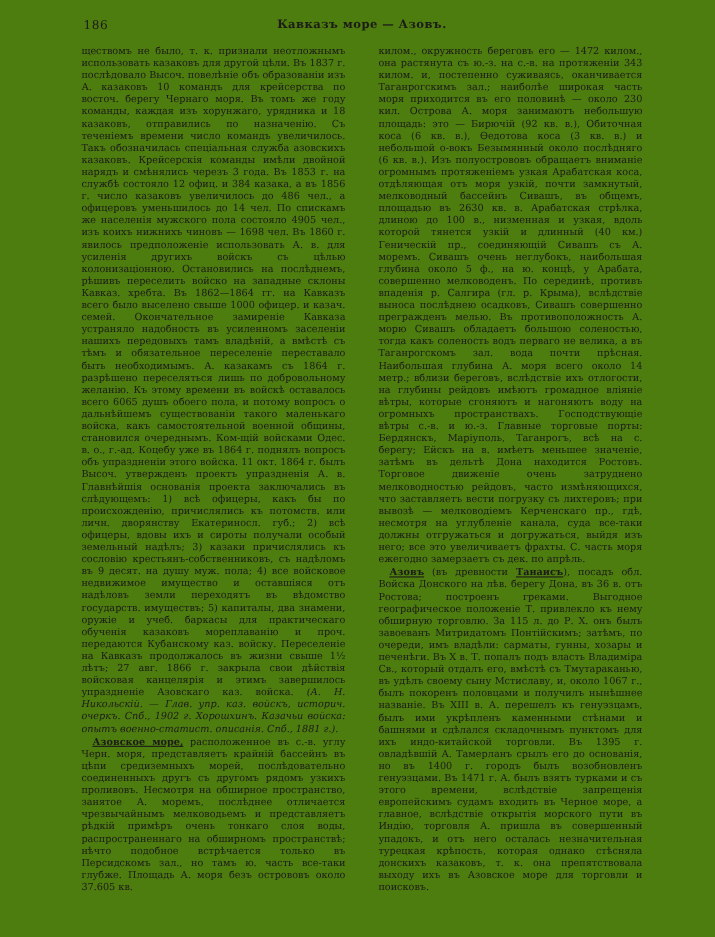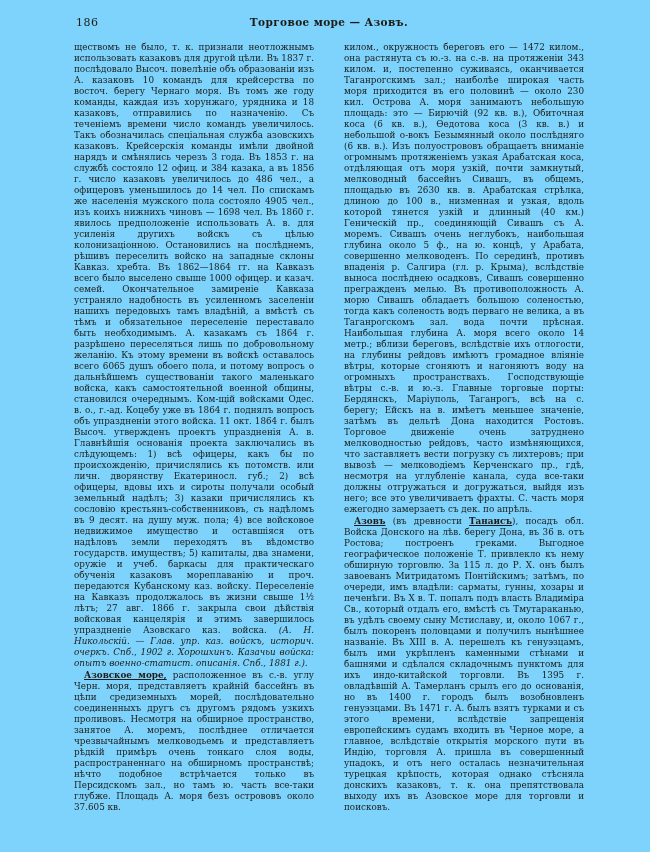--- a/index.html
+++ b/index.html
@@ -6,21 +6,21 @@
     margin: 0;
     padding: 0;
     background: #edece7;
     font-family: "DejaVu Serif", "Liberation Serif", serif;
   }
   .page {
     position: relative;
     width: 650px;
     height: 852px;
     box-sizing: border-box;
-    background: #7dd3fc;
+    background: #4d7c0f;
     color: #1c1b18;
     padding: 16px 66px 10px 74px;
     overflow: hidden;
   }
   .page-header {
     position: relative;
     height: 18px;
     margin-bottom: 8px;
   }
   .page-number {
@@ -64,21 +64,21 @@
     font-style: italic;
   }
 </style>
 </head>
 <body>
 
 <div class="page">
 
   <div class="page-header">
     <span class="page-number">186</span>
-    <span class="running-head">Торговое море — Азовъ.</span>
+    <span class="running-head">Кавказъ море — Азовъ.</span>
   </div>
 
   <div class="columns">
 
     <div class="column">
       <p class="continuation"><span>ществомъ не было, т. к. признали неотложнымъ использовать казаковъ для другой цѣли. Въ 1837 г. послѣдовало Высоч. повелѣніе объ образованіи изъ А. казаковъ 10 командъ для крейсерства по восточ. берегу Чернаго моря. Въ томъ же году команды, каждая изъ хорунжаго, урядника и 18 казаковъ, отправились по назначенію. Съ теченіемъ времени число командъ увеличилось. Такъ обозначилась спеціальная служба азовскихъ казаковъ. Крейсерскія команды имѣли двойной нарядъ и смѣнялись черезъ 3 года. Въ 1853 г. на службѣ состояло 12 офиц. и 384 казака, а въ 1856 г. число казаковъ увеличилось до 486 чел., а офицеровъ уменьшилось до 14 чел. По спискамъ же населенія мужского пола состояло 4905 чел., изъ коихъ нижнихъ чиновъ — 1698 чел. Въ 1860 г. явилось предположеніе использовать А. в. для усиленія другихъ войскъ съ цѣлью колонизаціонною. Остановились на послѣднемъ, рѣшивъ переселить войско на западные склоны Кавказ. хребта. Въ 1862—1864 гг. на Кавказъ всего было выселено свыше 1000 офицер. и казач. семей. Окончательное замиреніе Кавказа устраняло надобность въ усиленномъ заселеніи нашихъ передовыхъ тамъ владѣній, а вмѣстѣ съ тѣмъ и обязательное переселеніе переставало быть необходимымъ. А. казакамъ съ 1864 г. разрѣшено переселяться лишь по добровольному желанію. Къ этому времени въ войскѣ оставалось всего 6065 душъ обоего пола, и потому вопросъ о дальнѣйшемъ существованіи такого маленькаго войска, какъ самостоятельной военной общины, становился очереднымъ. Ком-щій войсками Одес. в. о., г.-ад. Коцебу уже въ 1864 г. поднялъ вопросъ объ упраздненіи этого войска. 11 окт. 1864 г. былъ Высоч. утвержденъ проектъ упраздненія А. в. Главнѣйшія основанія проекта заключались въ слѣдующемъ: 1) всѣ офицеры, какъ бы по происхожденію, причислялись къ потомств. или личн. дворянству Екатериносл. губ.; 2) всѣ офицеры, вдовы ихъ и сироты получали особый земельный надѣлъ; 3) казаки причислялись къ сословію крестьянъ-собственниковъ, съ надѣломъ въ 9 десят. на душу муж. пола; 4) все войсковое недвижимое имущество и оставшіяся отъ надѣловъ земли переходятъ въ вѣдомство государств. имуществъ; 5) капиталы, два знамени, оружіе и учеб. баркасы для практическаго обученія казаковъ мореплаванію и проч. передаются Кубанскому каз. войску. Переселеніе на Кавказъ продолжалось въ жизни свыше 1½ лѣтъ; 27 авг. 1866 г. закрыла свои дѣйствія войсковая канцелярія и этимъ завершилось упраздненіе Азовскаго каз. войска. </span><span class="sources">(А. Н. Никольскій. — Глав. упр. каз. войскъ, историч. очеркъ. Спб., 1902 г. Хорошхинъ. Казачьи войска: опытъ военно-статист. описанія. Спб., 1881 г.).</span></p>
       <p class="article"><span class="lead-word">Азовское море,</span><span> расположенное въ с.-в. углу Черн. моря, представляетъ крайній бассейнъ въ цѣпи средиземныхъ морей, послѣдовательно соединенныхъ другъ съ другомъ рядомъ узкихъ проливовъ. Несмотря на обширное пространство, занятое А. моремъ, послѣднее отличается чрезвычайнымъ мелководьемъ и представляетъ рѣдкій примѣръ очень тонкаго слоя воды, распространеннаго на обширномъ пространствѣ; нѣчто подобное встрѣчается только въ Персидскомъ зал., но тамъ ю. часть все-таки глубже. Площадь А. моря безъ острововъ около 37.605 кв.</span></p>
     </div>
 
     <div class="column">

